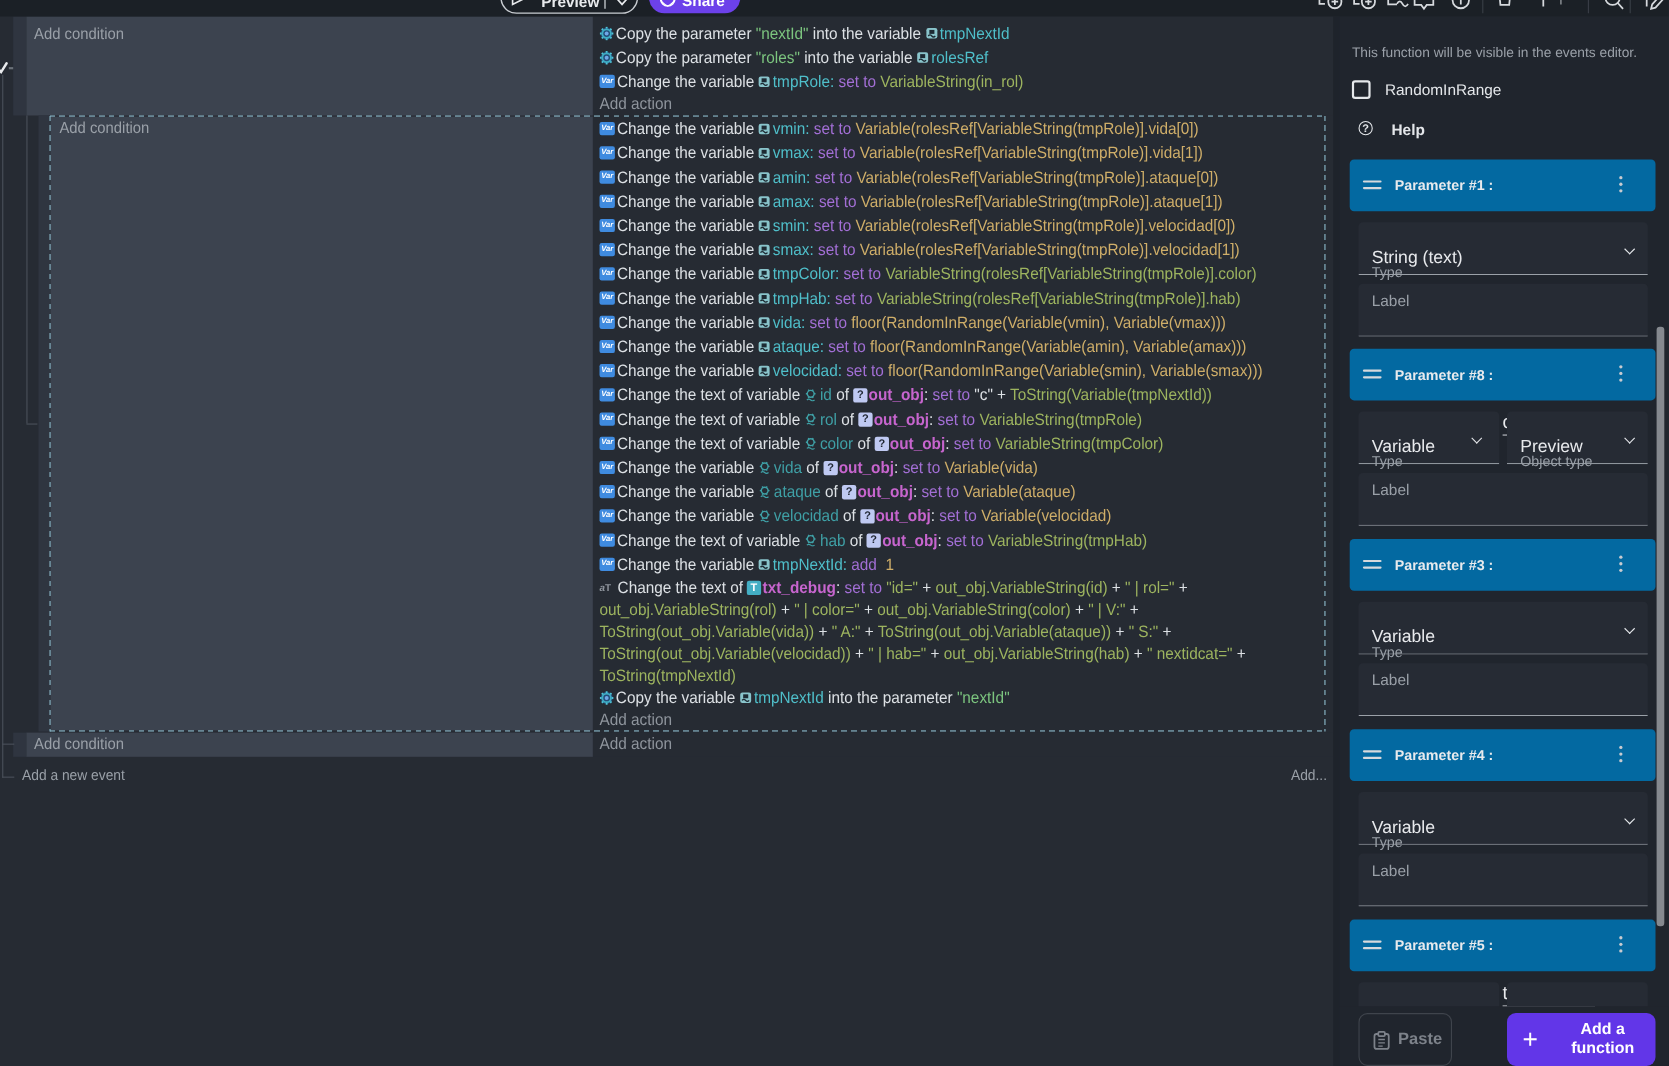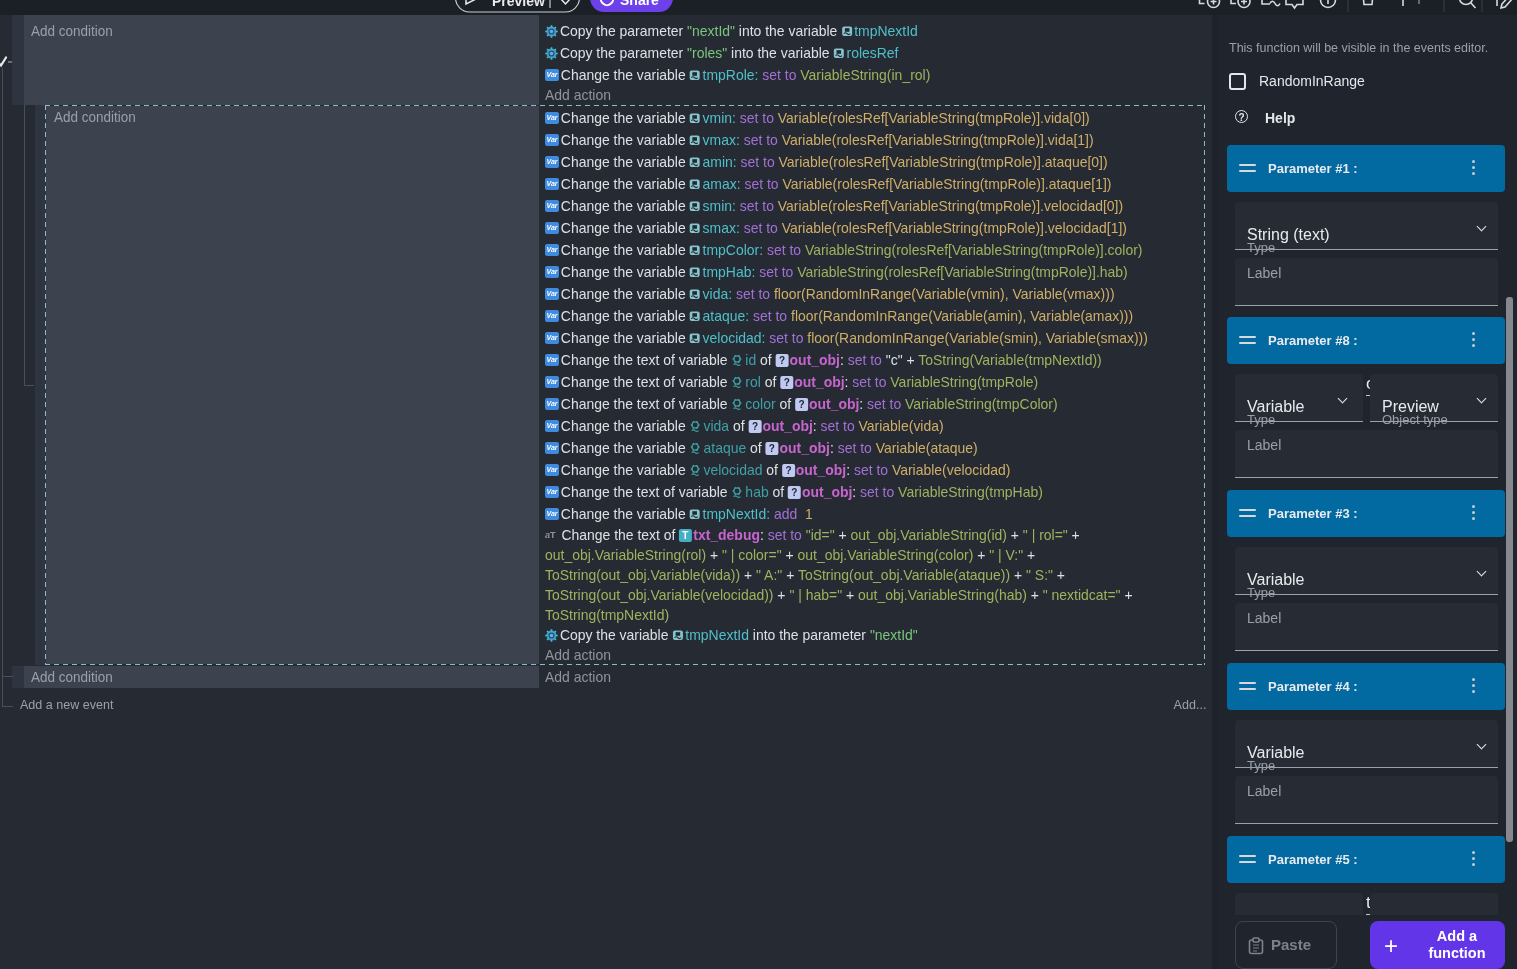--- a/index.html
+++ b/index.html
@@ -49,21 +49,21 @@
 .kebab i{display:block;width:3px;height:3px;border-radius:50%;background:#C8CBD0;margin-bottom:3px;}
 .pfield{position:absolute;left:1235px;width:263px;height:48px;background:#262B34;border-radius:4px 4px 0 0;border-bottom:1px solid #9BA1A8;z-index:2;}
 .pfield.lab{}
 .flab{position:absolute;left:12px;top:6px;font-size:13px;color:#9AA0A8;margin-top:32px;}
 .flab2{position:absolute;left:12px;top:7px;font-size:14px;color:#9AA0A8;}
 .fval{position:absolute;left:12px;top:24px;font-size:16px;color:#E8EAED;white-space:nowrap;}
 .chev{position:absolute;top:21px;width:9px;height:9px;}
 .chev::before{content:"";position:absolute;left:0;top:0;width:6px;height:6px;border-right:1.8px solid #E4E7EA;border-bottom:1.8px solid #E4E7EA;transform:rotate(45deg);}
 .clip5{height:22px !important;border-bottom:none !important;border-radius:4px 4px 0 0;}
 #btnband{position:absolute;left:1218px;top:915px;width:299px;height:54px;background:#20252D;z-index:4;}
-#paste{position:absolute;left:17px;top:6px;width:102px;height:48px;border:1px solid #3F444C;border-radius:8px;color:#7D828A;font-weight:bold;font-size:15px;}
+#paste{position:absolute;left:17px;top:6px;width:85px;height:48px;border:1px solid #3F444C;border-radius:8px;color:#7D828A;font-weight:bold;font-size:15px;}
 #paste span{position:absolute;left:35px;top:14px;}
 #addp{position:absolute;left:152px;top:6px;width:135px;height:48px;background:#6236E8;border-radius:8px;color:#fff;}
 #addp .plus{position:absolute;left:14px;top:11px;font-size:24px;font-weight:300;}
 #addp .t{position:absolute;left:46px;top:7px;width:82px;text-align:center;font-size:14.5px;font-weight:bold;line-height:17px;}
 #sbar{position:absolute;left:1506px;top:297px;width:7px;height:545px;background:#85898F;border-radius:3px;z-index:6;}
 </style></head>
 <body>
 
 <div class="handle" style="left:12px;top:15px;width:11.5px;height:90px;"></div>
 <div class="cond" style="left:23.5px;top:15px;width:515.5px;height:90px;"></div>

